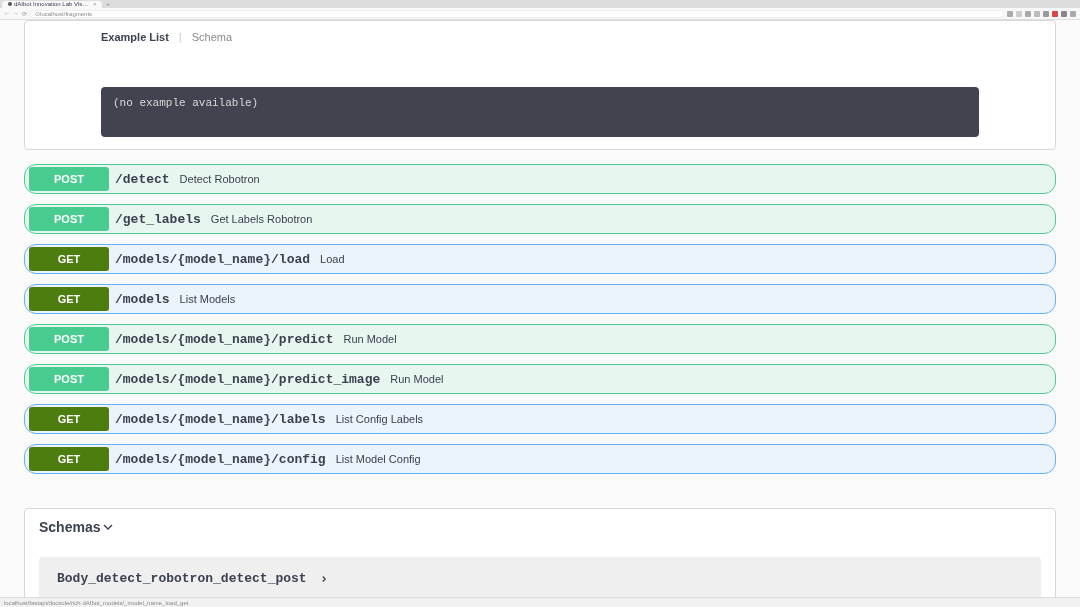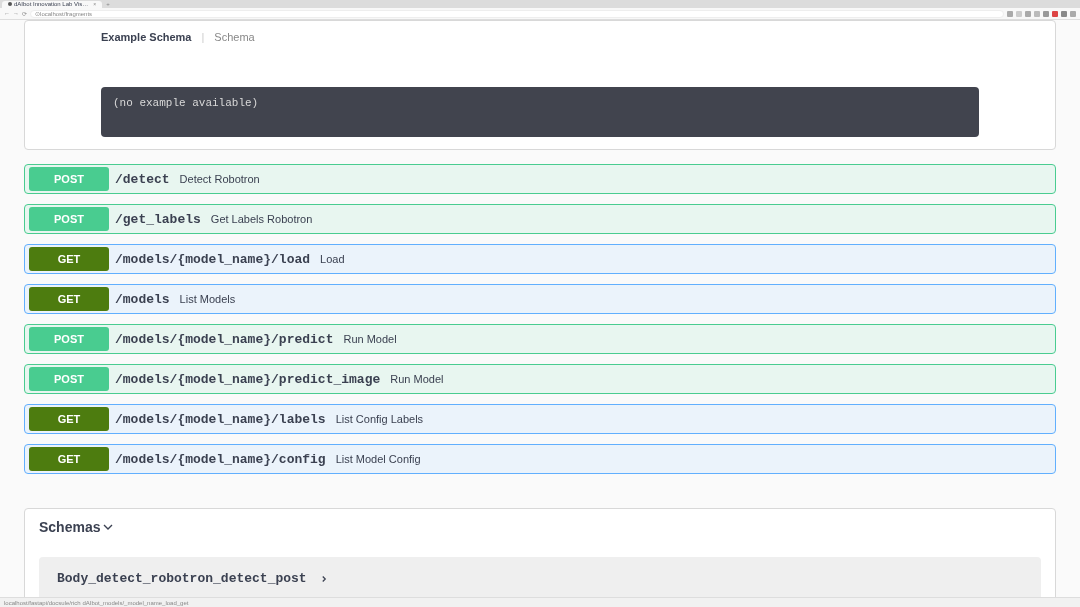--- a/index.html
+++ b/index.html
@@ -20,21 +20,21 @@
 .page { padding: 0 24px 30px 24px; }
 
 .response-box { border: 1px solid #d8d8d8; border-radius: 4px; padding: 10px 0 12px 0; margin-bottom: 14px; background: #fff; }
 .response-inner { margin-left: 76px; margin-right: 76px; }
 .response-tabs { display: flex; gap: 10px; font-size: 11px; margin-bottom: 6px; }
 .response-tabs .active { font-weight: 700; color: #3b4151; }
 .response-tabs .sep { color: #ccc; }
 .response-tabs .inactive { color: #888; cursor: pointer; }
 .example-pre { background: #41444e; color: #d9d9d9; font-family: "Courier New", monospace; font-size: 11px; padding: 10px 12px 28px 12px; border-radius: 4px; margin-top: 44px; }
 
-.opblock { border-radius: 4px; margin-bottom: 10px; display: flex; align-items: center; height: 30px; cursor: pointer; }
+.opblock { border-radius: 12px; margin-bottom: 10px; display: flex; align-items: center; height: 30px; cursor: pointer; }
 .opblock.post { background: #e8f6f0; border: 1px solid #49cc90; }
 .opblock.get { background: #ebf3fb; border: 1px solid #61affe; }
 .method { width: 80px; min-width: 80px; text-align: center; color: #fff; font-weight: 700; font-size: 11px; padding: 6px 0; border-radius: 3px; margin: 0 6px 0 4px; }
 .post .method { background: #49cc90; }
 .get .method { background: #4d7c0f; }
 .path { font-family: "Courier New", monospace; font-weight: 700; font-size: 13px; color: #3b4151; margin-right: 10px; }
 .summary { font-size: 11px; color: #3b4151; }
 
 .schemas-section { border: 1px solid #d8d8d8; border-radius: 4px; margin-top: 34px; background: #fff; }
 .schemas-header { display: flex; align-items: center; justify-content: flex-start; padding: 10px 14px; cursor: pointer; }
@@ -80,21 +80,21 @@
       <span style="background:#aaa;border-radius:1px"></span>
     </div>
   </div>
 </div>
 
 <div class="page">
 
   <div class="response-box">
     <div class="response-inner">
       <div class="response-tabs">
-        <span class="active">Example Schema</span>
+        <span class="active">Example List</span>
         <span class="sep">|</span>
         <span class="inactive">Schema</span>
       </div>
       <div class="example-pre">
         <span>(no example available)</span>
       </div>
     </div>
   </div>
 
   <div id="endpoints">

